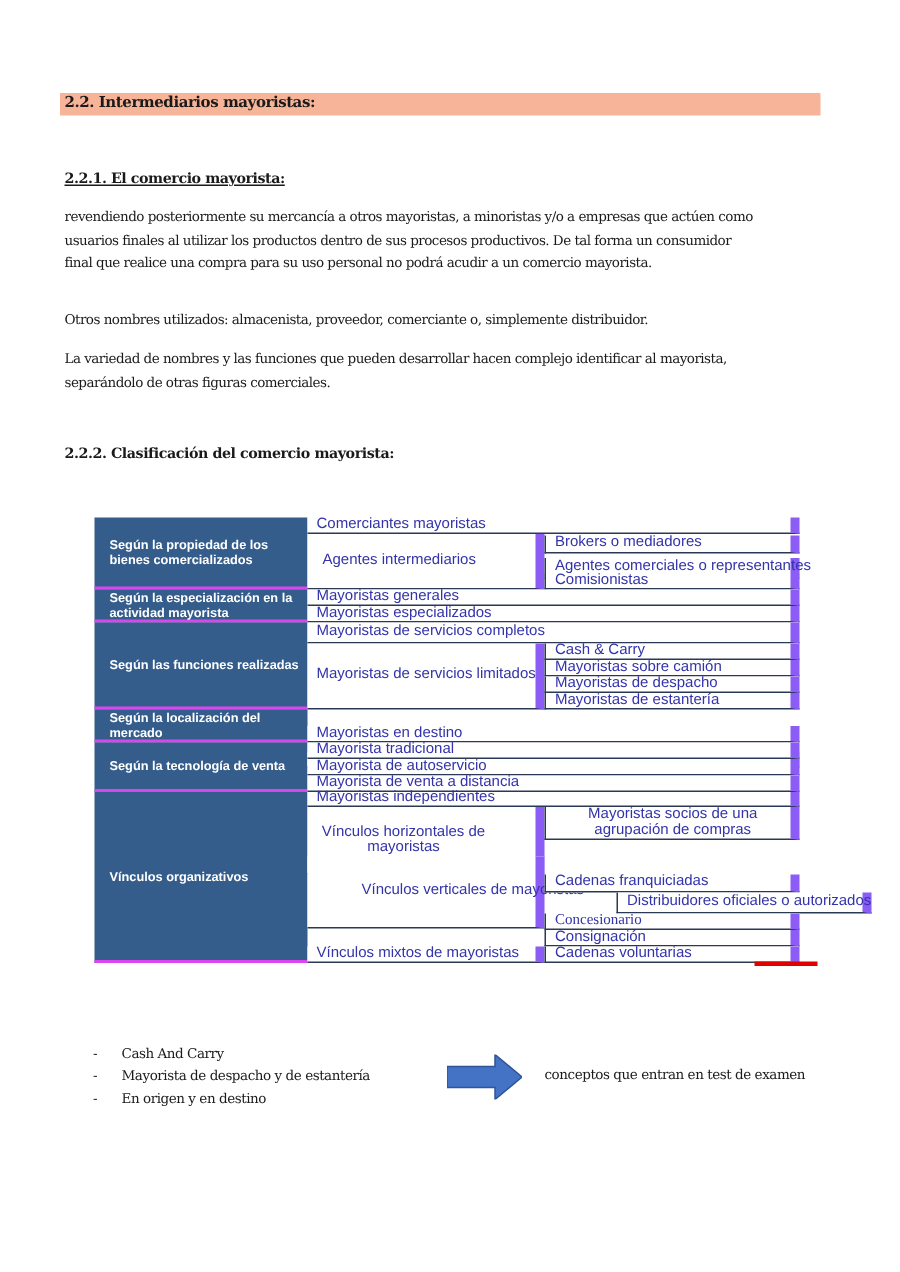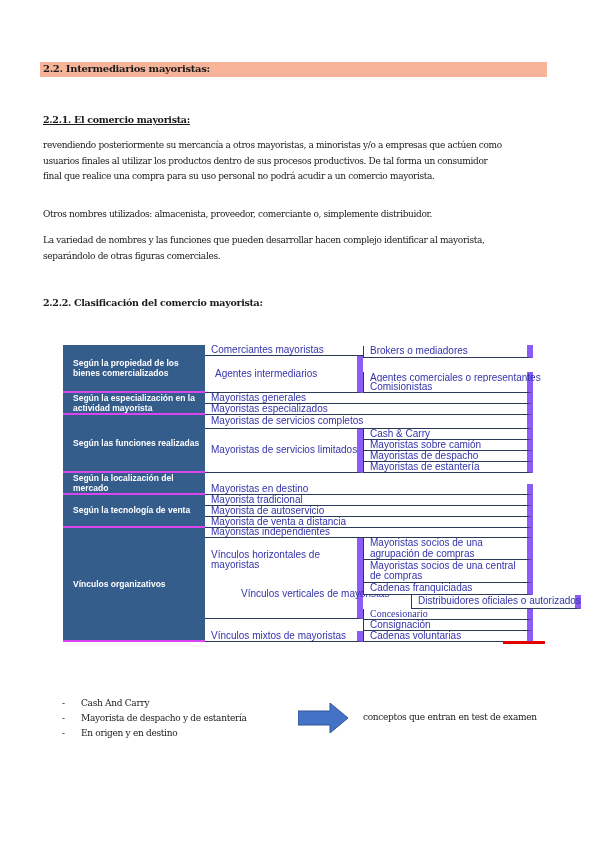--- a/index.html
+++ b/index.html
@@ -14,21 +14,21 @@
 
   .tbl { position:absolute; left:63px; top:345px; width:470px; height:297px;
          font-family:"Liberation Sans", sans-serif; }
   .cat { position:absolute; left:0; width:142px; background:#355d8c; color:#ffffff;
          font-size:8.5px; font-weight:bold; box-sizing:border-box; padding-left:10px;
          display:flex; align-items:center; line-height:10.5px; border-bottom:2px solid #d946ef; }
   .cell { position:absolute; box-sizing:border-box; color:#3333aa; font-size:10px;
           border-bottom:1px solid #2a3a55; border-right:6px solid #8b5cf6;
           display:flex; align-items:center; padding-left:6px; background:#ffffff;
           line-height:10.5px; white-space:nowrap; }
-  .cell.wrap { white-space:normal; }
+  .cell.wrap { white-space:normal;text-align:center; }
   .mid { left:142px; }
   .right { left:300px; width:170px; border-left:1px solid #2a3a55; }
   .full { width:328px; }
   .midonly { width:158px; }
   .redline { position:absolute; left:503px; top:641px; width:42px; height:3px; background:#e00000; }
 
   .list { position:absolute; left:62px; font-size:9px; letter-spacing:-0.3px; }
   .list .dash { position:absolute; left:0; }
   .list .txt { position:absolute; left:19px; white-space:nowrap; }
   .arrow { position:absolute; left:298px; top:703px; width:50px; height:30px; }
@@ -62,21 +62,21 @@
 
   <div class="cat" style="top:0;height:48px;">Según la propiedad de los bienes comercializados</div>
   <div class="cat" style="top:48px;height:22px;">Según la especialización en la actividad mayorista</div>
   <div class="cat" style="top:70px;height:58px;">Según las funciones realizadas</div>
   <div class="cat" style="top:128px;height:22px;">Según la localización del mercado</div>
   <div class="cat" style="top:150px;height:33px;">Según la tecnología de venta</div>
   <div class="cat" style="top:183px;height:114px;">Vínculos organizativos</div>
 
   <div class="cell mid full" style="top:0;height:11px;">Comerciantes mayoristas</div>
   <div class="cell mid midonly" style="top:11px;height:37px;padding-left:10px;">Agentes intermediarios</div>
-  <div class="cell right" style="top:1px;height:12px;">Brokers o mediadores</div>
+  <div class="cell right" style="top:12px;height:12px;">Brokers o mediadores</div>
   <div class="cell right" style="top:27px;height:14px;">Agentes comerciales o representantes</div>
   <div class="cell right" style="top:37px;height:11px;">Comisionistas</div>
 
   <div class="cell mid full" style="top:48px;height:11px;">Mayoristas generales</div>
   <div class="cell mid full" style="top:59px;height:11px;">Mayoristas especializados</div>
 
   <div class="cell mid full" style="top:70px;height:14px;">Mayoristas de servicios completos</div>
   <div class="cell mid midonly" style="top:84px;height:44px;">Mayoristas de servicios limitados</div>
   <div class="cell right" style="top:84px;height:11px;">Cash &amp; Carry</div>
   <div class="cell right" style="top:95px;height:11px;">Mayoristas sobre camión</div>
@@ -86,21 +86,20 @@
   <div class="cell mid full" style="top:132px;height:11px;margin-top:24px;">Mayoristas en origen</div>
   <div class="cell mid full" style="top:139px;height:11px;">Mayoristas en destino</div>
 
   <div class="cell mid full" style="top:150px;height:11px;">Mayorista tradicional</div>
   <div class="cell mid full" style="top:161px;height:11px;">Mayorista de autoservicio</div>
   <div class="cell mid full" style="top:172px;height:11px;">Mayorista de venta a distancia</div>
 
   <div class="cell mid full" style="top:183px;height:10px;">Mayoristas independientes</div>
   <div class="cell mid midonly wrap" style="top:193px;height:45px;padding-right:30px;">Vínculos horizontales de mayoristas</div>
   <div class="cell right wrap" style="top:193px;height:22px;">Mayoristas socios de una agrupación de compras</div>
-  <div class="cell right wrap" style="top:215px;height:23px;">Mayoristas socios de una central de compras</div>
   <div class="cell mid midonly" style="top:226px;height:48px;padding-left:36px;">Vínculos verticales de mayoristas</div>
   <div class="cell right" style="top:238px;height:12px;">Cadenas franquiciadas</div>
   <div class="cell right" style="top:250px;height:14px;margin-left:48px;">Distribuidores oficiales o autorizados</div>
   <div class="cell right" style="top:264px;height:11px;font-family:Liberation Serif, serif;">Concesionario</div>
   <div class="cell right" style="top:275px;height:11px;">Consignación</div>
   <div class="cell mid midonly" style="top:286px;height:11px;">Vínculos mixtos de mayoristas</div>
   <div class="cell right" style="top:286px;height:11px;">Cadenas voluntarias</div>
 </div>
 
 <div class="redline"></div>

